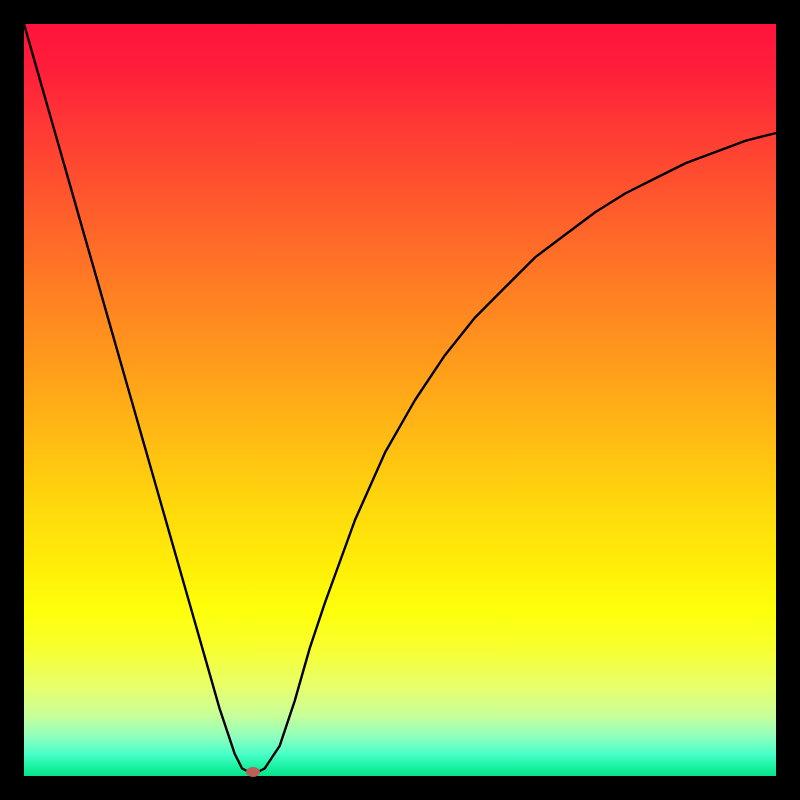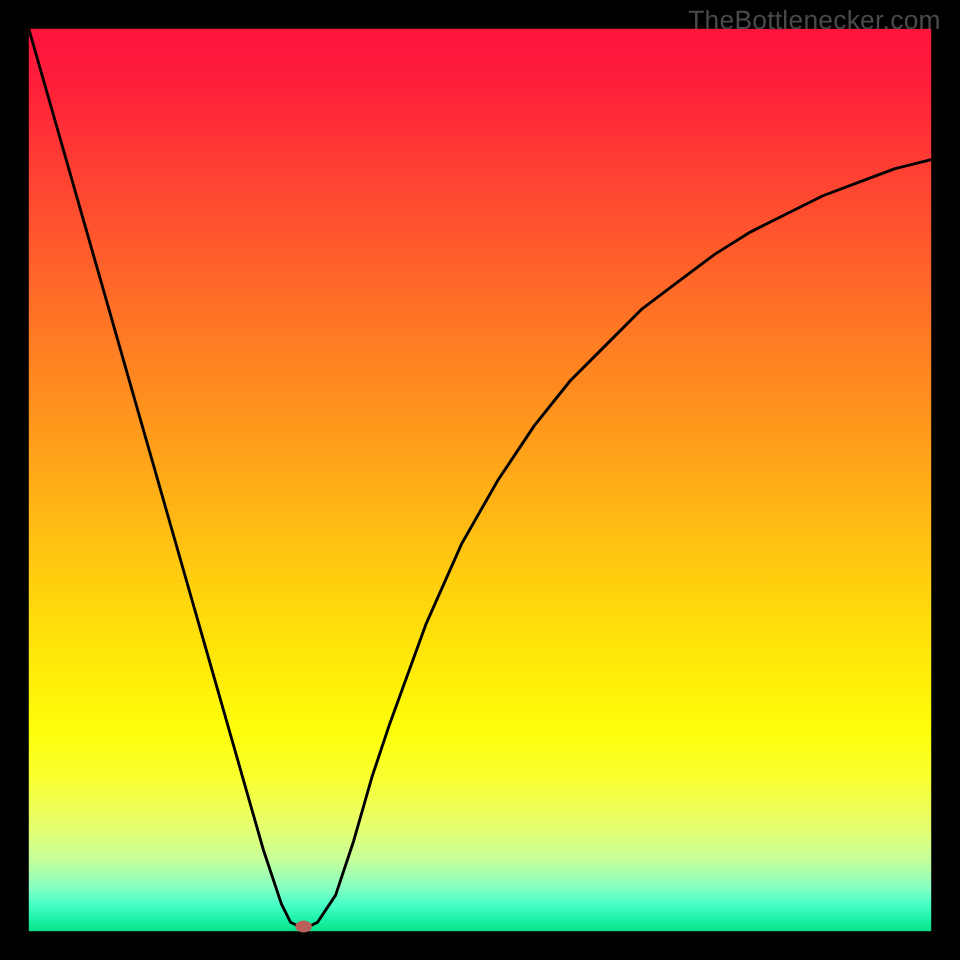--- a/index.html
+++ b/index.html
@@ -59,20 +59,19 @@
     border-radius: 50%;
     background: #b9605b;
     transform: translate(-50%, -50%);
     z-index: 5;
   }
 </style>
 </head>
 <body>
 
 <div class="frame">
-  <div class="watermark">TheBottlenecker.com</div>
   <div class="plot-area">
     <svg class="curve" viewBox="0 0 752 752" preserveAspectRatio="none">
       <path id="curve-path" fill="none" stroke="#000" stroke-width="2.4" stroke-linejoin="round" stroke-linecap="round" d="M0.00 0.00 L15.04 52.64 L30.08 105.28 L45.12 157.92 L60.16 210.56 L75.20 263.20 L90.24 315.84 L105.28 368.48 L120.32 421.12 L135.36 473.76 L150.40 526.40 L165.44 579.04 L180.48 631.68 L195.52 684.32 L210.56 729.44 L218.08 744.48 L225.60 748.24 L233.12 748.24 L240.64 744.48 L255.68 721.92 L270.72 676.80 L285.76 624.16 L300.80 579.04 L330.88 496.32 L360.96 428.64 L391.04 376.00 L421.12 330.88 L451.20 293.28 L481.28 263.20 L511.36 233.12 L541.44 210.56 L571.52 188.00 L601.60 169.20 L631.68 154.16 L661.76 139.12 L691.84 127.84 L721.92 116.56 L752.00 109.04"></path>
     </svg>
     <div class="dot" id="marker-dot" style="left: 229.36px; top: 748.24px; background: rgb(185, 96, 91);"></div>
   </div>
 </div>
 
 </body></html>

